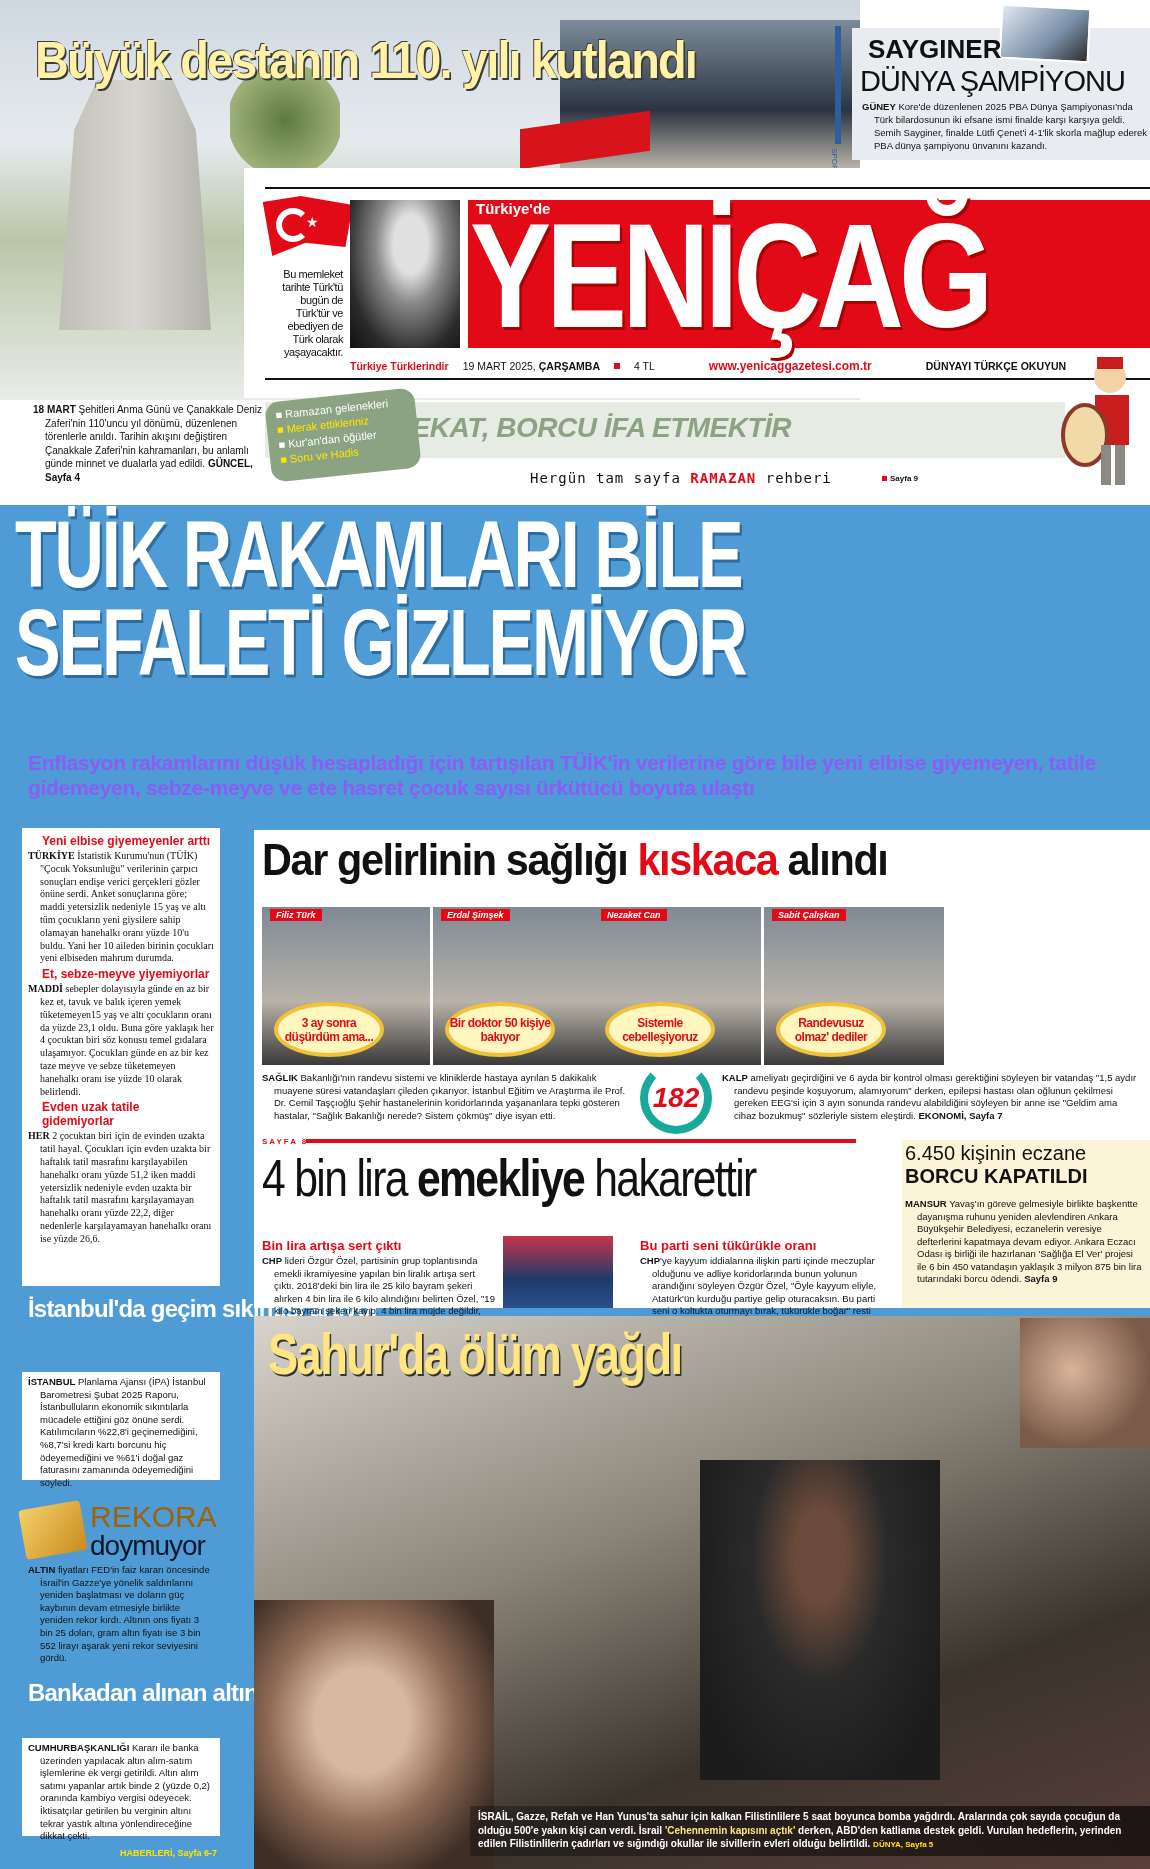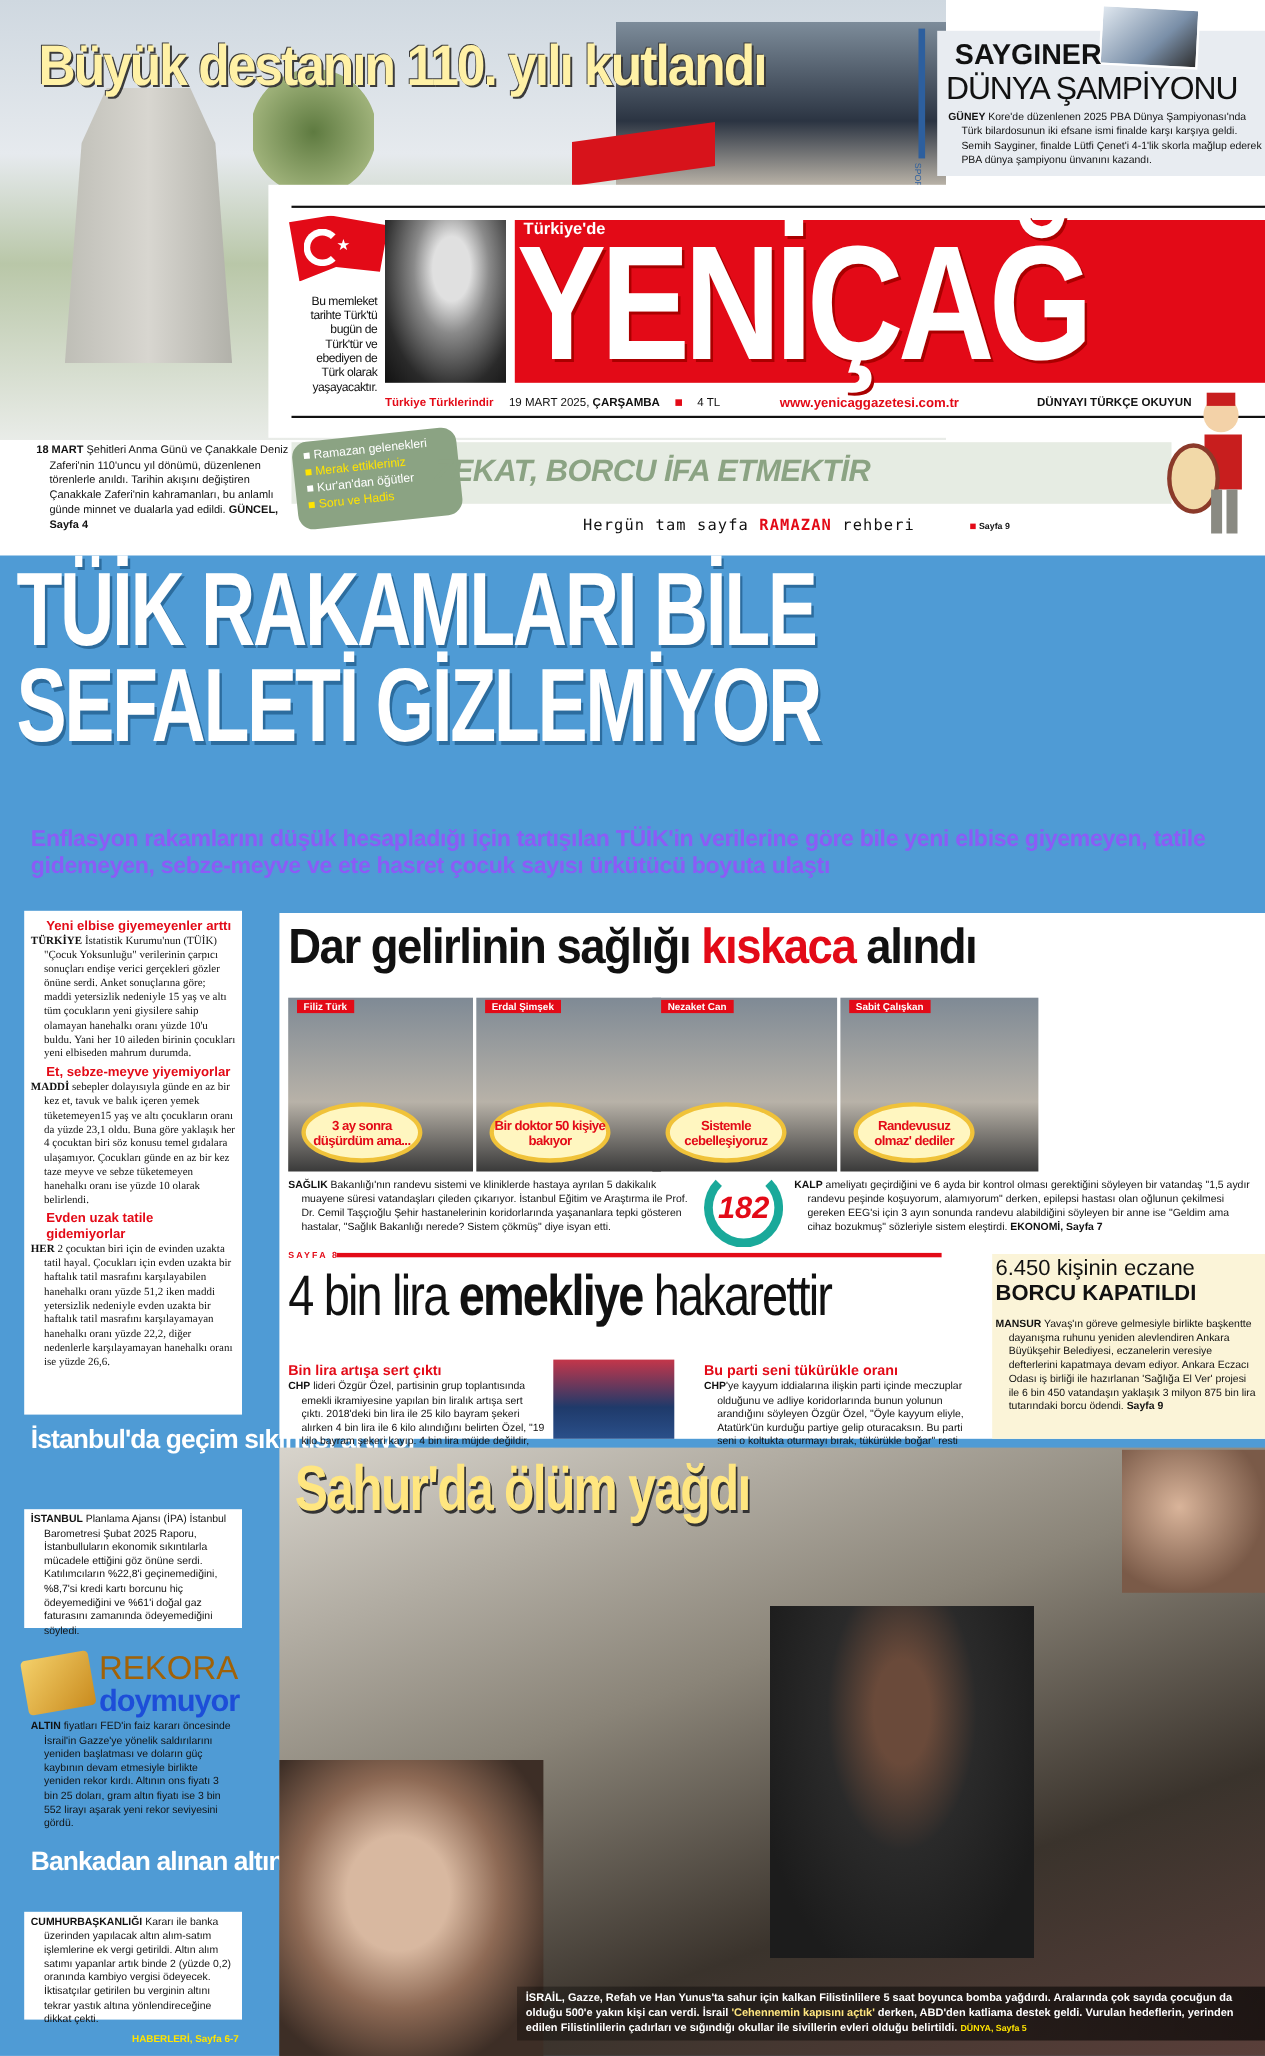--- a/index.html
+++ b/index.html
@@ -56,21 +56,21 @@
 .serif{font-family:"Liberation Serif",serif;font-size:10px;line-height:12.8px}
 .sans-s{font-size:9.5px;line-height:12.6px}
 .lead{font-weight:bold}
 .ind{padding-left:12px;text-indent:-12px}
 .lcol-title{position:absolute;left:28px;color:#fff;font-weight:bold;font-size:24px;line-height:26px;letter-spacing:-0.8px}
 
 #center-white{left:254px;top:830px;width:896px;height:478px;background:#fff}
 #health-title{left:262px;top:834px;font-size:45px;font-weight:bold;letter-spacing:-1.5px;transform:scaleX(0.92);transform-origin:left}
 #health-title .r{color:#e30a17}
 .photo{position:absolute;top:907px;width:168px;height:158px;background:linear-gradient(180deg,#7f8a95,#b8b2a8 60%,#3a3a3a)}
-.name-tag{position:absolute;top:2px;left:8px;background:#e30a17;color:#fff;font-size:9px;font-weight:bold;padding:1px 6px}
+.name-tag{position:absolute;top:2px;left:8px;background:#e30a17;color:#fff;font-size:9px;font-style:italic;font-weight:bold;padding:1px 6px}
 .bubble{position:absolute;left:12px;bottom:8px;width:110px;height:55px;border-radius:50%;background:#fff6c0;border:4px solid #f0c239;color:#e30a17;font-weight:bold;font-size:12px;text-align:center;display:flex;align-items:center;justify-content:center;line-height:14px;letter-spacing:-0.5px}
 #health-text-l{left:262px;top:1072px;width:370px;font-size:9.5px;line-height:12.5px}
 #health-text-r{left:722px;top:1072px;width:420px;font-size:9.5px;line-height:12.5px}
 #icon-182{left:640px;top:1062px;width:72px;height:72px;border-radius:50%;border:8px solid #19a99a;border-top-color:transparent;color:#e30a17;font-weight:bold;font-size:28px;display:flex;align-items:center;justify-content:center;font-style:italic}
 #sayfa8{left:262px;top:1137px;font-size:8px;color:#e30a17;font-weight:bold;letter-spacing:2px}
 #sayfa8-rule{left:306px;top:1139px;width:550px;height:4px;background:#e30a17}
 #pension-title{left:262px;top:1148px;font-size:52px;letter-spacing:-2px;transform:scaleX(0.82);transform-origin:left;white-space:nowrap}
 #pension-title .b{font-weight:bold}
 #pens-h1{left:262px;top:1238px;color:#e30a17;font-weight:bold;font-size:13px}
 #pens-t1{left:262px;top:1255px;width:235px;font-size:9.5px;line-height:12.5px}
@@ -85,21 +85,21 @@
 #gaza-photo{left:254px;top:1316px;width:896px;height:553px;background:linear-gradient(160deg,#d8d4cc 0%,#8a8478 40%,#3a332c 70%,#5a3f3a 100%)}
 #gaza-title{left:268px;top:1320px;font-size:58px;font-weight:bold;color:#ffe680;text-shadow:2px 2px 0 #333;letter-spacing:-2px;transform:scaleX(0.78);transform-origin:left;white-space:nowrap}
 #gaza-child{left:1020px;top:1318px;width:130px;height:130px;background:radial-gradient(circle at 40% 40%,#d9b49a,#7a5a48 70%)}
 #gaza-girl{left:254px;top:1600px;width:240px;height:269px;background:radial-gradient(ellipse at 45% 45%,#d8b8a0 0 25%,#8e6a55 50%,#3d2e26 80%)}
 #gaza-man{left:700px;top:1460px;width:240px;height:320px;background:radial-gradient(ellipse at 50% 30%,#6a4a3a 0 15%,#2a2a2a 40%,#1c1c1c 80%)}
 #gaza-caption{left:470px;top:1806px;width:680px;padding:4px 8px;color:#fff;font-size:10px;line-height:13.5px;font-weight:bold;background:linear-gradient(90deg,rgba(0,0,0,0.3),rgba(0,0,0,0.65))}
 #gaza-caption .y{color:#ffe680}
 #gaza-caption .ref{color:#ffe400;font-size:8px}
 .rekora-gold{position:absolute;left:22px;top:1505px;width:62px;height:50px;background:linear-gradient(135deg,#f4d06a,#c98b1e);border-radius:4px;transform:rotate(-10deg)}
 #rekora-big{left:90px;top:1500px;color:#a16207;font-size:30px;font-weight:normal}
-#rekora-small{left:90px;top:1530px;color:#1d4ed8;font-size:28px;font-weight:bold;letter-spacing:-1px}
+#rekora-small{left:90px;top:1530px;color:#0f172a;font-size:28px;font-weight:normal;letter-spacing:-1px}
 #haberleri{left:120px;top:1848px;font-size:9px;color:#ffe400;font-weight:bold}
 </style>
 </head>
 <body>
 
 <div id="top-photo" class="abs">
   <div class="monument"></div>
   <div class="trees"></div>
   <div class="crowd"></div>
   <div class="flag"></div>
@@ -124,21 +124,21 @@
 <div id="ataturk-photo" class="abs"></div>
 <div id="logo-box" class="abs"></div>
 <div id="logo-small" class="abs">Türkiye'de</div>
 <div id="logo-text" class="abs">YENİÇAĞ</div>
 <div id="mast-sub" class="abs">
   <span class="red">Türkiye Türklerindir</span>
   <span><span>19 MART 2025,</span> <b>ÇARŞAMBA</b></span>
   <span style="display:inline-block;width:6px;height:6px;background:#e30a17"></span>
   <span>4 TL</span>
   <span class="red" style="margin-left:40px;font-size:12px">www.yenicaggazetesi.com.tr</span>
-  <b style="margin-left:57px">DÜNYAYI TÜRKÇE OKUYUN</b>
+  <b style="margin-left:40px">DÜNYAYI TÜRKÇE OKUYUN</b>
 </div>
 <div id="mast-rule-bot" class="abs"></div>
 
 <div id="ramazan-band" class="abs"></div>
 <div id="ramazan-list" class="abs">
   <div>■ <span>Ramazan gelenekleri</span></div>
   <div class="y">■ <span>Merak ettikleriniz</span></div>
   <div>■ <span>Kur'an'dan öğütler</span></div>
   <div class="y">■ <span>Soru ve Hadis</span></div>
 </div>

